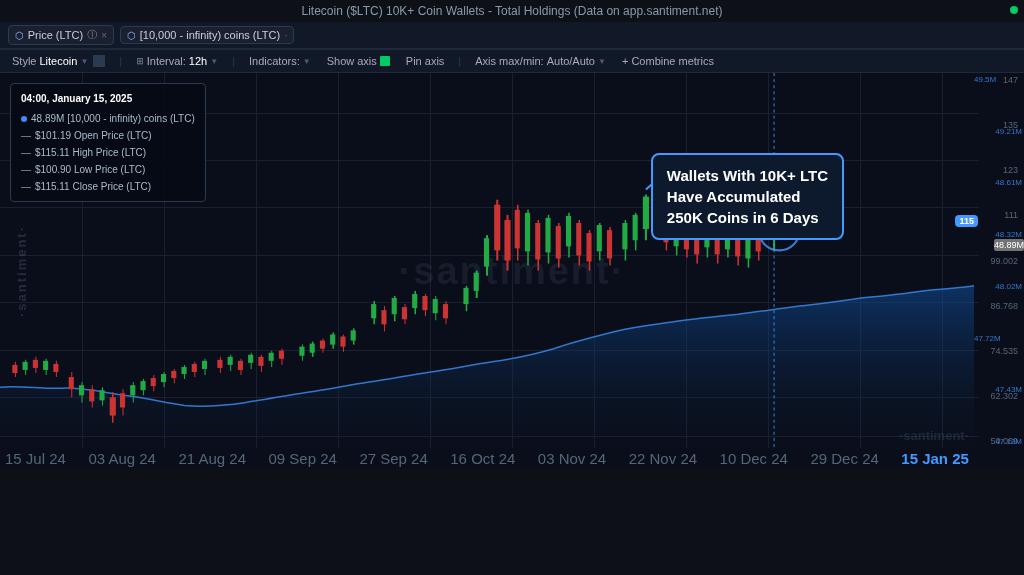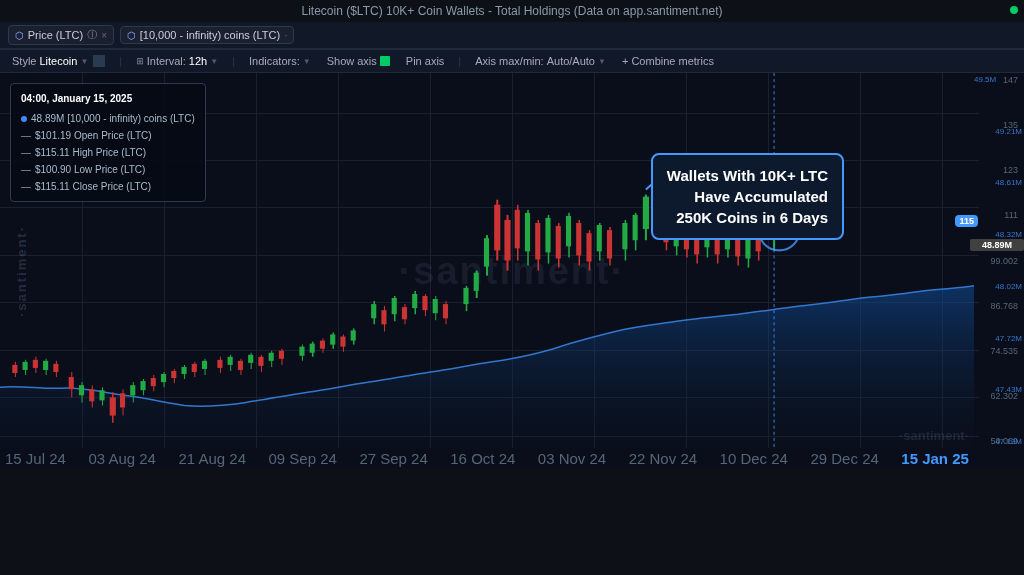--- a/index.html
+++ b/index.html
@@ -173,21 +173,21 @@
       right: 180px;
       background: #0d1a2e;
       border: 2px solid #4499ff;
       border-radius: 8px;
       padding: 10px 14px;
       color: #ffffff;
       font-size: 15px;
       font-weight: bold;
       line-height: 1.4;
       max-width: 220px;
-      text-align: right;
+      text-align: left;
       z-index: 20;
     }
     
     .watermark {
       position: absolute;
       top: 50%;
       left: 50%;
       transform: translate(-50%, -50%);
       color: rgba(100,120,150,0.15);
       font-size: 38px;
@@ -227,26 +227,26 @@
       background: #4499ff;
       color: #fff;
       font-size: 9px;
       padding: 1px 4px;
       border-radius: 4px;
       font-weight: bold;
     }
     .holdings-label-highlight {
       position: absolute;
       right: 0;
-      background: #404040;
+      background: #737373;
       color: #fff;
       font-size: 9px;
-      padding: 1px 12px;
+      padding: 1px 0;
       border-radius: 2px;
-      font-weight: bold;
+      font-weight: normal;
     }
     .green-dot {
       position: absolute;
       top: 6px;
       right: 6px;
       width: 8px;
       height: 8px;
       border-radius: 50%;
       background: #00cc66;
     }
@@ -544,21 +544,21 @@
       <span class="y-label">62.302</span>
       <span class="y-label">50.069</span>
     </div>
 
     <div style="position:absolute;right:0;top:0;bottom:20px;width:50px;display:flex;flex-direction:column;justify-content:space-between;padding:2px 0;">
       <span style="font-size:8px;color:#3377cc;text-align:left;padding-right:2px;">49.5M</span>
       <span style="font-size:8px;color:#3377cc;text-align:right;padding-right:2px;">49.21M</span>
       <span style="font-size:8px;color:#3377cc;text-align:right;padding-right:2px;">48.61M</span>
       <span style="font-size:8px;color:#3377cc;text-align:right;padding-right:2px;">48.32M</span>
       <span style="font-size:8px;color:#3377cc;text-align:right;padding-right:2px;">48.02M</span>
-      <span style="font-size:8px;color:#3377cc;text-align:right;padding-right:2px;">47.72M</span>
+      <span style="font-size:8px;color:#3377cc;padding-right:2px;">47.72M</span>
       <span style="font-size:8px;color:#3377cc;text-align:right;padding-right:2px;">47.43M</span>
       <span style="font-size:8px;color:#3377cc;text-align:right;padding-right:2px;">47.13M</span>
     </div>
 
     <div class="price-label-highlight" style="top: 36%;">115</div>
     <div class="holdings-label-highlight" style="top: 42%;">48.89M</div>
 
     <div class="x-axis">
       <span class="x-label">15 Jul 24</span>
       <span class="x-label">03 Aug 24</span>

